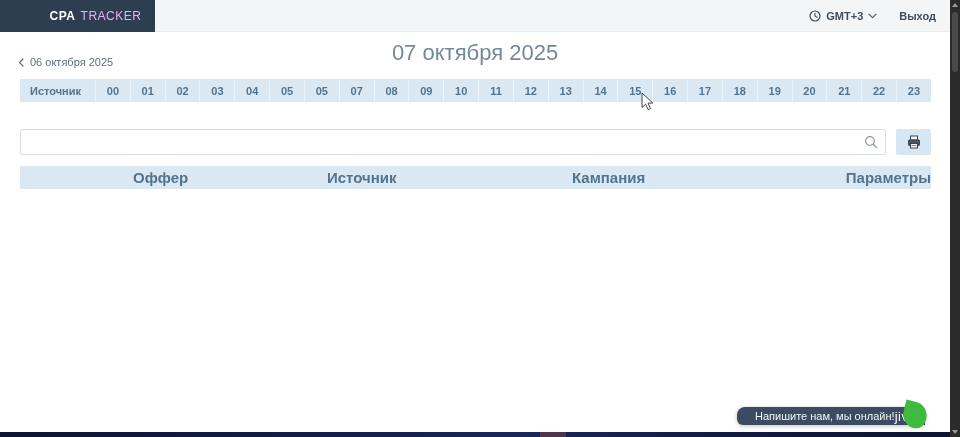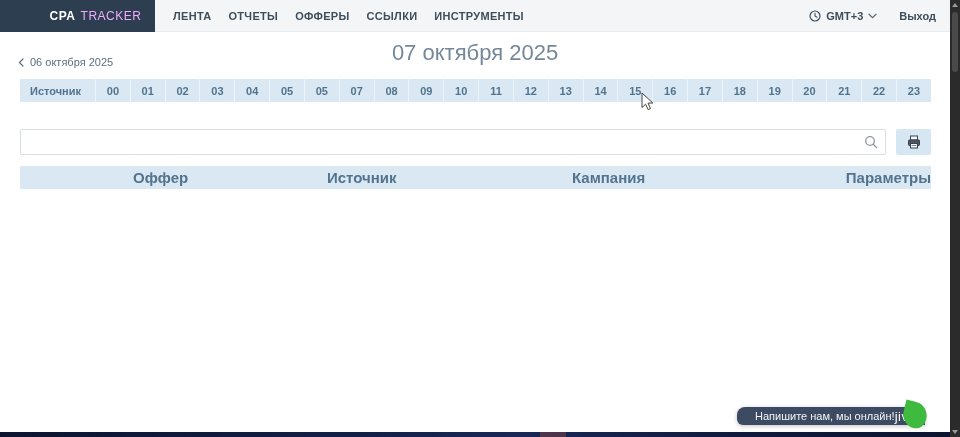--- a/index.html
+++ b/index.html
@@ -141,27 +141,20 @@
 </style>
 </head>
 <body>
 
 <div class="screen">
 
   <div class="topbar">
     <div class="logo-block">
       <span class="logo-bold">CPA</span>
       <span class="logo-light">TRACKER</span>
-    </div>
-    <div class="nav">
-      <span class="nav-item">ЛЕНТА</span>
-      <span class="nav-item">ОТЧЕТЫ</span>
-      <span class="nav-item">ОФФЕРЫ</span>
-      <span class="nav-item">ССЫЛКИ</span>
-      <span class="nav-item">ИНСТРУМЕНТЫ</span>
     </div>
     <div class="topbar-right">
       <div class="tz-select">
         <span style="display:flex;">
           <svg width="12" height="12" viewBox="0 0 12 12">
               <circle cx="6" cy="6" r="5" fill="none" stroke="#3e4e5c" stroke-width="1.2"></circle>
               <path d="M6 3.2 V6 L8 7.2" fill="none" stroke="#3e4e5c" stroke-width="1.1" stroke-linecap="round"></path>
             </svg>
         </span>
         <span class="tz-label">GMT+3</span>

